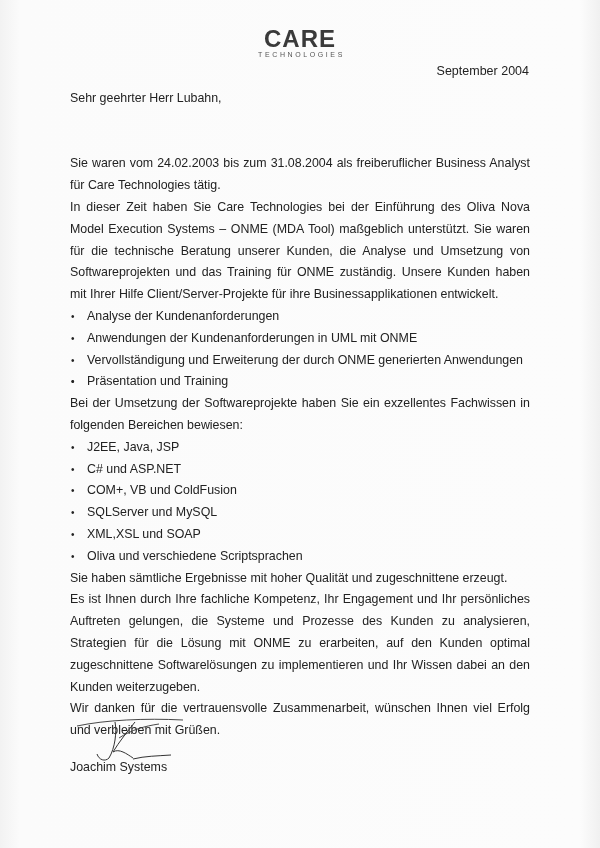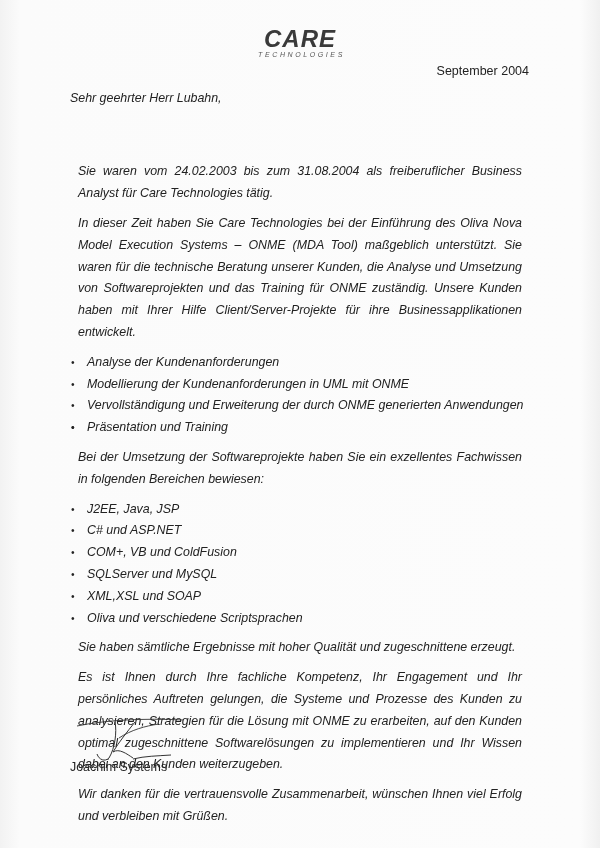--- a/index.html
+++ b/index.html
@@ -8,40 +8,40 @@
     background: #fafafa;
     font-family: "Liberation Sans", sans-serif;
     color: #1e1e1e;
     position: relative;
   }
   .page {
     position: absolute; left: 0; top: 0; width: 600px; height: 848px;
     background: linear-gradient(90deg, #f2f2f2 0px, #fbfbfb 20px, #fcfcfc 580px, #f0f0f0 600px);
   }
   .logo {
-    position: absolute; left: 0; width: 600px; top: 28px; text-align: center; font-style: italic;
+    position: absolute; left: 0; width: 600px; top: 28px; text-align: center;
   }
   .logo-main {
     font-family: "Liberation Sans", sans-serif;
     font-weight: bold; font-size: 24px; letter-spacing: 1px;
     color: #3a3a3a; line-height: 22px; display: block;
   }
   .logo-sub {
     font-size: 7px; letter-spacing: 2.6px; color: #555;
     display: block; margin-top: 1px; padding-left: 3px;
   }
   .date {
     position: absolute; right: 71px; top: 64px;
     font-size: 12.5px; color: #222;
   }
   .body-text {
     position: absolute; left: 70px; top: 88px; width: 460px;
-    font-size: 12.4px; line-height: 21.8px; color: #222; font-style: italic;
+    font-size: 12.4px; line-height: 21.8px; color: #222;
   }
-  .para { margin: 8px; text-align: justify; }
+  .para { margin: 0; text-align: justify; }
   .salutation { margin: 0 0 21.8px 0; }
   .spacer { height: 21.8px; }
   ul.bullets {
     list-style: none; margin: 0; padding: 0;
   }
   ul.bullets li {
     position: relative; padding-left: 17px; margin: 0;
   }
   ul.bullets li .bullet {
     position: absolute; left: 1px; top: 0; font-size: 10px;
@@ -66,21 +66,21 @@
   <div class="date">September 2004</div>
 
   <div class="body-text">
     <p class="para salutation">Sehr geehrter Herr Lubahn,</p>
     <div class="spacer"></div>
     <p class="para">Sie waren vom 24.02.2003 bis zum 31.08.2004 als freiberuflicher Business Analyst für Care Technologies tätig.</p>
     <p class="para">In dieser Zeit haben Sie Care Technologies bei der Einführung des Oliva Nova Model Execution Systems – ONME (MDA Tool) maßgeblich unterstützt. Sie waren für die technische Beratung unserer Kunden, die Analyse und Umsetzung von Softwareprojekten und das Training für ONME zuständig. Unsere Kunden haben mit Ihrer Hilfe Client/Server-Projekte für ihre Businessapplikationen entwickelt.</p>
 
     <ul class="bullets">
       <li><span class="bullet">•</span><span>Analyse der Kundenanforderungen</span></li>
-      <li><span class="bullet">•</span><span>Modellierung der Kundenanforderungen in UML mit ONME</span></li>
+      <li><span class="bullet">•</span><span>Anwendungen der Kundenanforderungen in UML mit ONME</span></li>
       <li><span class="bullet">•</span><span>Vervollständigung und Erweiterung der durch ONME generierten Anwendungen</span></li>
       <li><span class="bullet">•</span></li>
       <li><span class="bullet">•</span><span>Präsentation und Training</span></li>
     </ul>
 
     <p class="para">Bei der Umsetzung der Softwareprojekte haben Sie ein exzellentes Fachwissen in folgenden Bereichen bewiesen:</p>
 
     <ul class="bullets">
       <li><span class="bullet">•</span><span>J2EE, Java, JSP</span></li>
       <li><span class="bullet">•</span><span>C# und ASP.NET</span></li>

